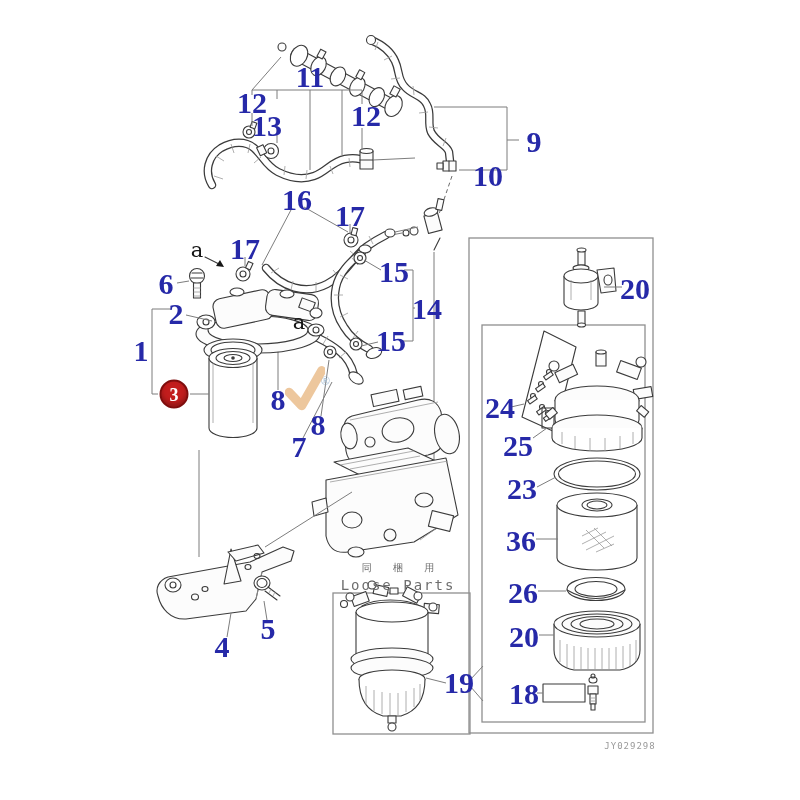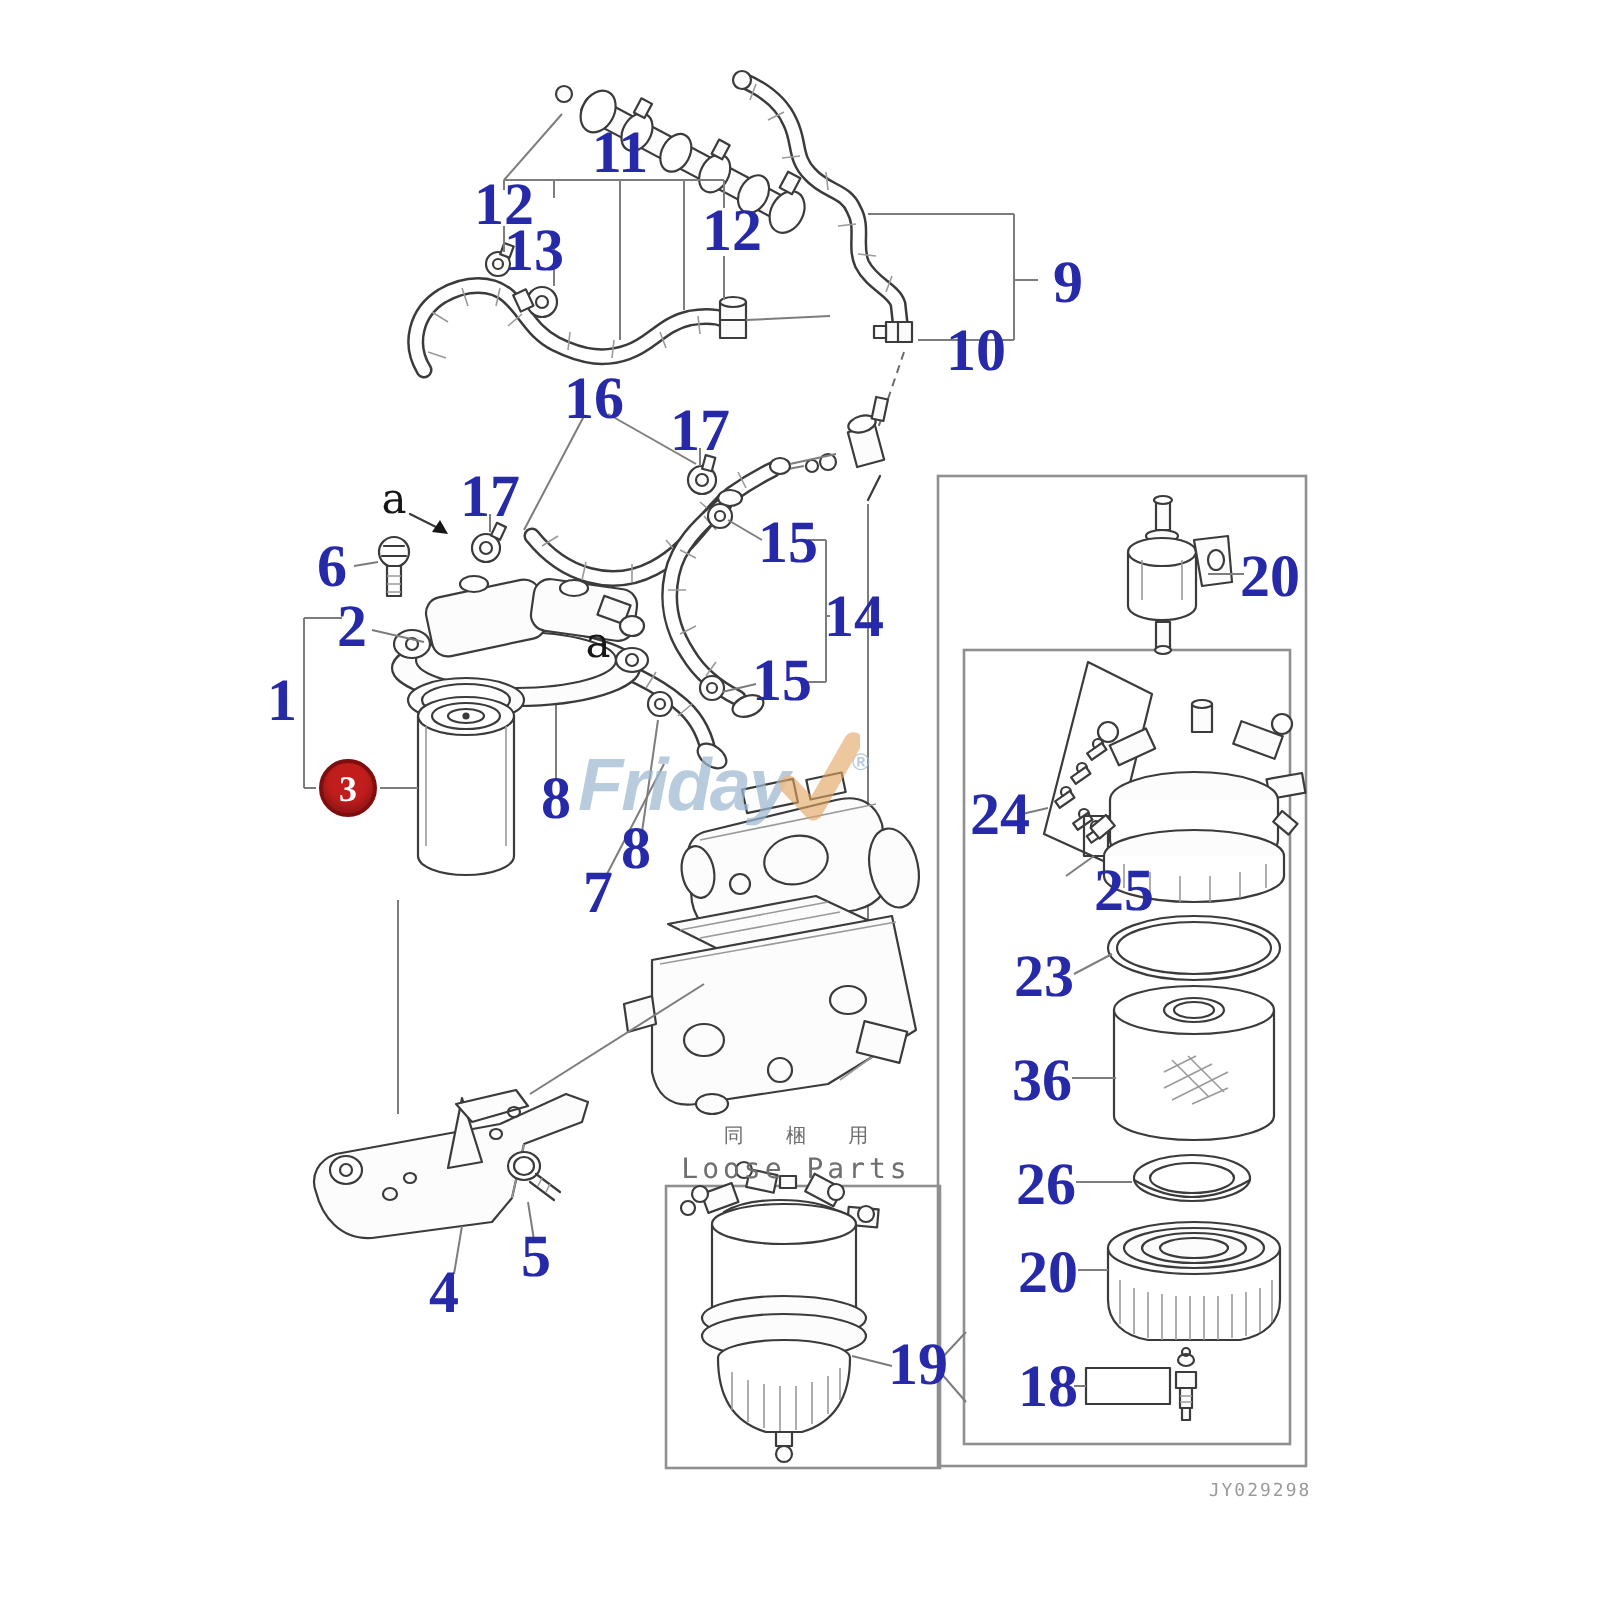--- a/index.html
+++ b/index.html
@@ -411,21 +411,20 @@
       <ellipse class="filw" cx="392" cy="679" rx="33" ry="9"></ellipse>
       <path class="filw" d="M359,679 C359,698 366,711 383,716 L401,716 C418,711 425,698 425,679"></path>
       <path class="lite" d="M366,686 V705 M374,690 V711 M382,692 V714 M390,693 V716 M398,693 V715 M406,691 V712 M414,688 V707 M420,684 V700"></path>
       <rect class="fil" x="388" y="716" width="8" height="7"></rect>
       <circle class="filw" cx="392" cy="727" r="4"></circle>
       <circle class="filw" cx="344" cy="604" r="3.5"></circle>
     </g>
   </svg>
 
   <div class="watermark">
-    <span>Friday</span>
     <svg class="chk" viewBox="0 0 48 56">
       <path d="M5,32 L20,48 L44,6"></path>
     </svg>
     <sup>®</sup>
   </div>
 
   <div class="jp-note">同 梱 用</div>
   <div class="en-note">Loose Parts</div>
   <div class="code-note">JY029298</div>
 
@@ -446,21 +445,21 @@
       <div class="callout number" style="left: 427px; top: 309px;">14</div>
       <div class="callout letter" style="left: 299px; top: 322px;">a</div>
       <div class="callout number" style="left: 391px; top: 341px;">15</div>
       <div class="callout number" style="left: 141px; top: 351px;">1</div>
       <div class="callout highlight" style="left: 174px; top: 394px;">3</div>
       <div class="callout number" style="left: 278px; top: 400px;">8</div>
       <div class="callout number" style="left: 318px; top: 425px;">8</div>
       <div class="callout number" style="left: 299px; top: 447px;">7</div>
       <div class="callout number" style="left: 635px; top: 289px;">20</div>
       <div class="callout number" style="left: 500px; top: 408px;">24</div>
-      <div class="callout number" style="left: 562px; top: 446px;">25</div>
+      <div class="callout number" style="left: 518px; top: 446px;">25</div>
       <div class="callout number" style="left: 522px; top: 489px;">23</div>
       <div class="callout number" style="left: 521px; top: 541px;">36</div>
       <div class="callout number" style="left: 523px; top: 593px;">26</div>
       <div class="callout number" style="left: 524px; top: 637px;">20</div>
       <div class="callout number" style="left: 459px; top: 683px;">19</div>
       <div class="callout number" style="left: 524px; top: 694px;">18</div>
       <div class="callout number" style="left: 268px; top: 629px;">5</div>
       <div class="callout number" style="left: 222px; top: 647px;">4</div>
     </div>
 </div>

